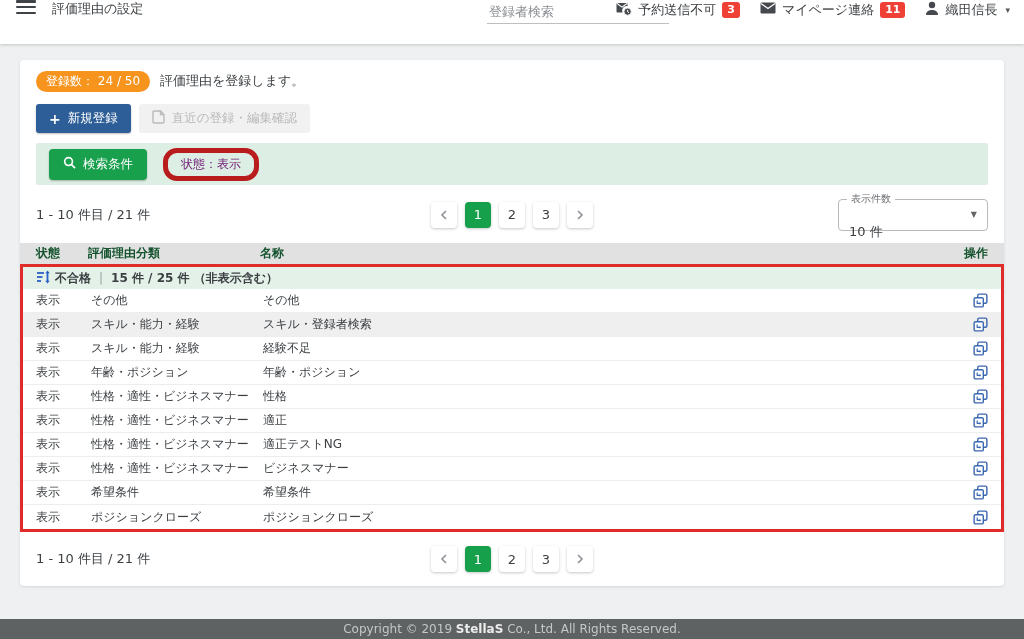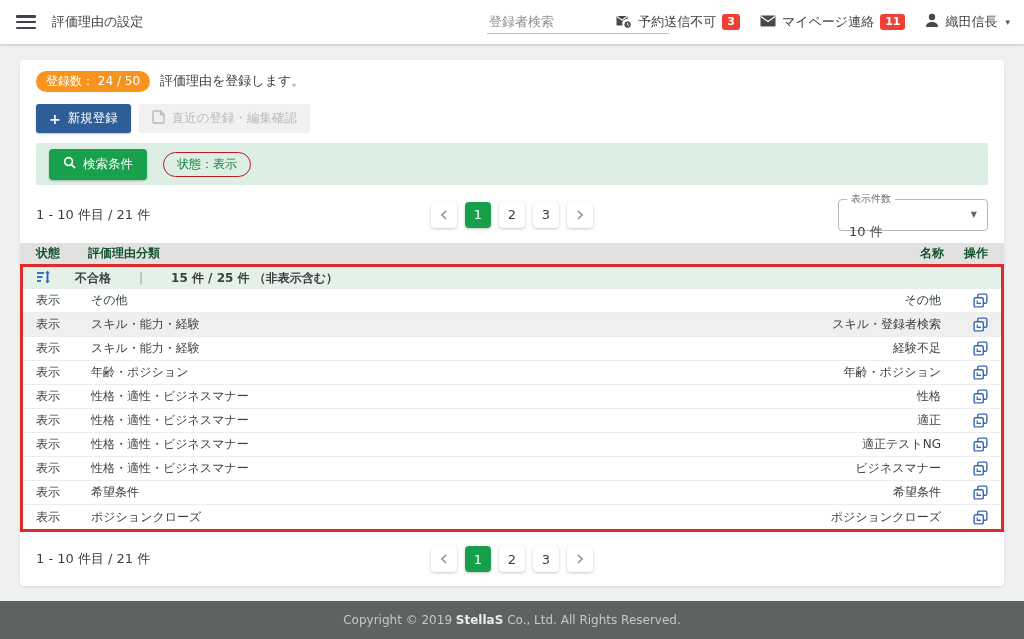--- a/index.html
+++ b/index.html
@@ -9,21 +9,21 @@
     background:#eef0f1;
     font-family:"DejaVu Sans","Liberation Sans",sans-serif;
     color:#3b3f42;
     overflow:hidden;
   }
 
   
   .appbar {
     position:absolute; top:0; left:0; right:0; height:44px;
     background:#fff; box-shadow:0 1px 3px rgba(0,0,0,.18);
-    display:flex; align-items:center; padding:0 16px; z-index:20;
+    display:flex; padding:0 16px; z-index:20;
   }
   .hamburger { width:20px; height:14px; display:flex; flex-direction:column; justify-content:space-between; cursor:pointer; margin-right:16px; }
   .hamburger span { display:block; height:2.5px; background:#3f4347; border-radius:1px; }
   .appbar-title { font-size:13px; color:#3b3f42; }
   .appbar-search { position:absolute; left:487px; width:182px; }
   .appbar-search input {
     width:100%; border:none; border-bottom:1px solid #bfbfbf; outline:none;
     font-size:13px; padding:4px 2px; background:transparent; color:#3b3f42;
     font-family:inherit;
   }
@@ -54,21 +54,21 @@
   .btn-blue { background:#2e5e97; color:#fff; padding:6px 13px; box-shadow:0 1px 2px rgba(0,0,0,.25); }
   .btn-blue .plus { font-weight:bold; font-size:14px; line-height:12px; }
   .btn-disabled { background:#f1f1f1; color:#b9b9b9; padding:6px 13px; cursor:default; }
 
   .filter-band {
     margin:0 16px; background:#ddeee4; border-radius:2px;
     display:flex; align-items:center; gap:16px; padding:9px 13px; height:42px;
   }
   .btn-green { background:#18a04d; color:#fff; padding:7px 14px; border-radius:4px; box-shadow:0 1px 2px rgba(0,0,0,.25); }
   .chip {
-    border:1px solid #b91c1c; color:#15803d; font-size:12px;
+    border:5px solid #b91c1c; color:#701a75; font-size:12px;
     padding:3px 13px; border-radius:14px; background:transparent; cursor:pointer;text-align:center;
   }
 
   .results-row { position:relative; display:flex; align-items:center; padding:15px 16px 14px; height:58px; }
   .summary { font-size:13px; color:#3b3f42; }
   .paginator { position:absolute; left:50%; transform:translateX(-50%); display:flex; gap:8px; align-items:center; }
   .page-btn {
     min-width:26px; height:26px; padding:0 7px; display:flex; align-items:center; justify-content:center;
     background:#fff; border-radius:4px; box-shadow:0 1px 3px rgba(0,0,0,.22);
     font-size:13px; color:#3b3f42; cursor:pointer; user-select:none;
@@ -86,47 +86,47 @@
     font-size:10px; color:#6d7276; line-height:12px;
   }
   .per-page-value { font-size:13px; color:#3b3f42;margin-top:35px; }
   .per-page-caret { margin-left:auto; font-size:8px; color:#666; }
 
   
   .thead { display:flex; align-items:center; background:#e1e1e1; height:21px; font-size:12px; font-weight:bold; color:#14532d; }
   .thead .cell-status { padding-left:16px; }
   .cell-status { width:68px; flex:0 0 68px; }
   .cell-category { width:172px; flex:0 0 172px; }
-  .cell-name { flex:1;text-align:right; }
+  .cell-name { flex:1; }
   .cell-ops { width:60px; flex:0 0 60px; text-align:right; padding-right:16px; }
 
   .red-box { border:3px solid #e02b2b; }
   .group-row {
     display:flex; align-items:center; background:#e3f1e8; height:22px;
-    padding-left:13px; font-size:12px; color:#3b3f42; gap:24px;
+    padding-left:13px; font-size:12px; color:#3b3f42; gap:4px;
   }
   .group-label { font-weight:bold; }
   .group-sep { color:#9aa0a4; margin:0 4px; }
   .group-count { font-weight:bold; }
 
   .trow {
     display:flex; align-items:center; height:24px; background:#fff;
     border-bottom:1px solid #ededed; font-size:12px; color:#3b3f42; cursor:pointer;
   }
   .trow:last-child { border-bottom:none; }
   .trow.alt { background:#efefef; }
   .trow .cell-status { padding-left:13px; }
   .trow .cell-ops { padding-right:13px; display:flex; justify-content:flex-end; }
   .op-icon { display:inline-flex; cursor:pointer; }
 
   .bottom-row { position:relative; display:flex; align-items:center; padding:14px 16px; height:54px; }
 
   
   .footer {
-    position:absolute; left:0; right:0; bottom:0; height:38px;
+    position:absolute; left:0; right:0; bottom:0; height:20px;
     background:#5f6263; display:flex; align-items:center; justify-content:center;
     font-size:12px; color:#c5c7c8;margin-top:12px;
   }
   .footer b { color:#eceded; font-weight:bold; margin:0 0; }
 </style>
 </head>
 <body>
 
 <div class="appbar">
   <div class="hamburger">

